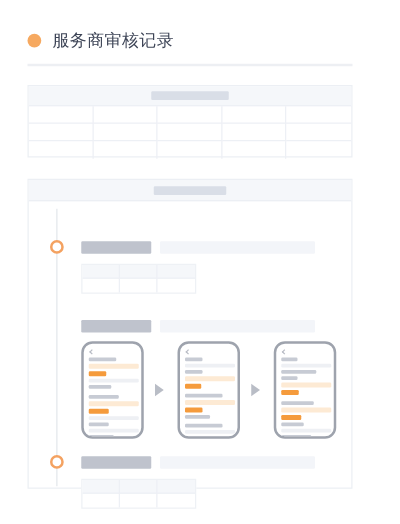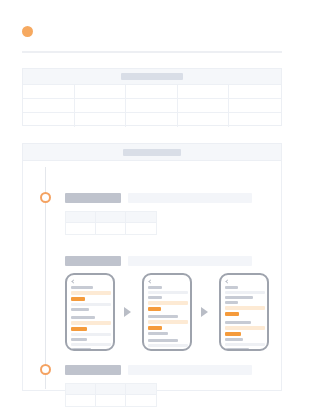--- a/index.html
+++ b/index.html
@@ -130,20 +130,21 @@
     border-left: 7px solid #b9bdc6;
   }
 </style>
 </head>
 <body>
 
 <div class="page">
 
   <div class="section-head">
     <span class="dot"></span>
+    <span class="section-title">服务商审核记录</span>
   </div>
   <div class="title-rule"></div>
 
   <div class="sk-table" id="table-top">
     <div class="sk-row head">
       <div class="sk-cell head-center">
         <div class="head-ph"></div>
       </div>
     </div>
     <div class="sk-row body">

